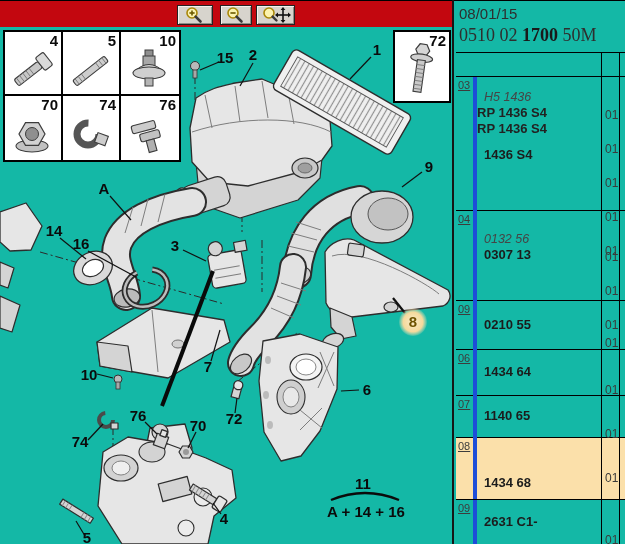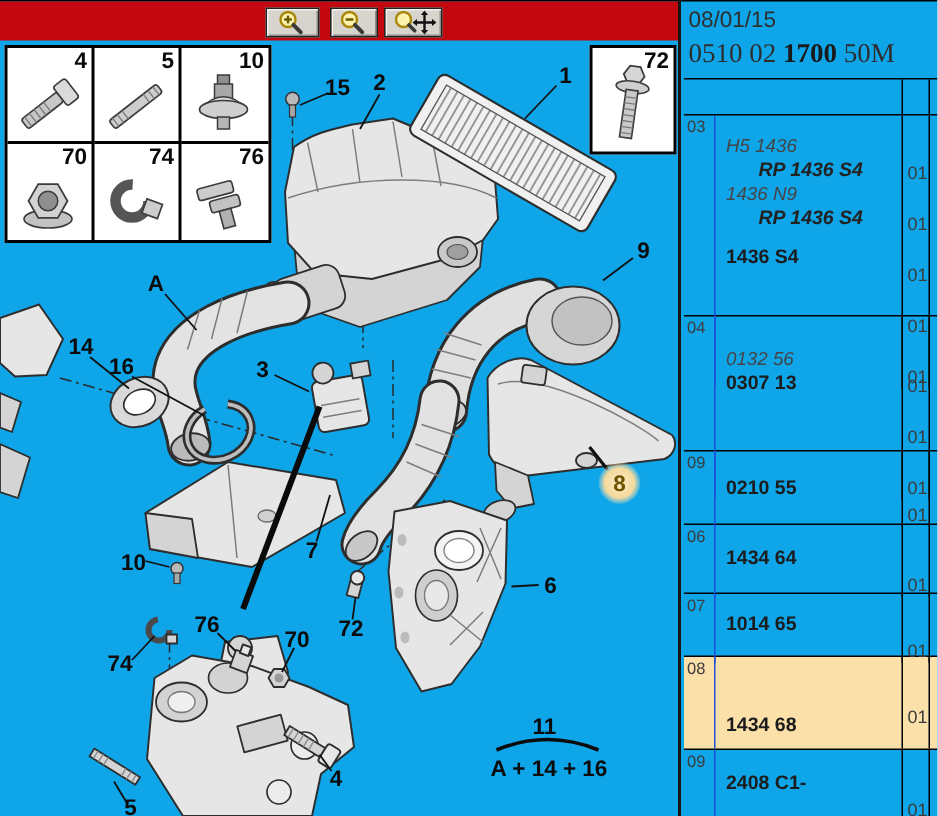--- a/index.html
+++ b/index.html
@@ -1,44 +1,44 @@
 <!DOCTYPE html>
 <html style="--toolbar-red: #c3070f; --row-hl: #fbe0aa; --badge-text: #6e5200;"><head>
 <meta charset="utf-8">
 <style>
   html,body{margin:0;padding:0;background:#fff;}
-  .screen{position:relative;width:625px;height:544px;background:#0ea5e9;overflow:hidden;
+  .screen{position:relative;width:625px;height:544px;background:#14b8a6;overflow:hidden;
           font-family:"Liberation Sans", sans-serif;color:#1d1d1d;}
   .topline{position:absolute;left:0;top:0;width:625px;height:1px;background:#000;}
   
   .toolbar{position:absolute;left:0;top:1px;width:452px;height:26px;background:var(--toolbar-red,#c3070f);}
   .tbtn{position:absolute;top:4px;height:20px;background:#d7d4cd;border:1px solid #222;
         box-shadow:inset 1px 1px 0 #f4f2ee, inset -1px -1px 0 #8f8c85;
         display:flex;align-items:center;justify-content:center;cursor:pointer;padding:0;}
   
   .vsep{position:absolute;left:452px;top:0;width:2px;height:544px;background:#161616;}
   .panel-date{position:absolute;left:459px;top:5px;font-size:15px;color:#2e2e2e;}
   .panel-ref{position:absolute;left:459px;top:25px;font-size:18px;color:#2e2e2e;white-space:pre;font-family:Liberation Serif, serif;}
   .panel-ref .b{font-weight:bold;color:#1a1a1a;}
   
   .ptable{position:absolute;left:456px;top:52px;width:169px;height:492px;}
   .tstrip{position:relative;height:23px;border-top:1px solid #000;border-bottom:1px solid #000;}
   .tstrip .v1{position:absolute;left:145px;top:0;width:1px;height:100%;background:#000;}
   .tstrip .v2{position:absolute;left:163px;top:0;width:1px;height:100%;background:#000;}
   .tsec{display:grid;grid-template-columns:21px 124px 18px 1fr;border-bottom:1px solid #000;box-sizing:border-box;}
   .tsec.hl{background:var(--row-hl,#fbe0aa);}
   .tsec.tail{border-bottom:none;}
-  .tnum{border-right:1px solid #1d4ed8;font-size:11px;color:#3c3c3c;padding:2px 0 0 2px;box-sizing:border-box;}
+  .tnum{border-right:4px solid #1d4ed8;font-size:11px;color:#3c3c3c;padding:2px 0 0 2px;box-sizing:border-box;text-decoration:underline;}
   .tdesc{overflow:hidden;}
   .tqty{border-left:1px solid #000;font-size:12px;color:#3a3a3a;box-sizing:border-box;}
   .textra{border-left:1px solid #000;}
   .tline{height:16px;line-height:16px;font-size:13px;padding-left:7px;white-space:nowrap;color:#222;}
   .tline.italic{font-style:italic;font-weight:normal;font-size:12.5px;color:#454545;}
   .tline.bold{font-weight:bold;color:#1c1c1c;}
-  .tline.bold-italic{font-style:italic;font-weight:bold;text-align:center;padding-left:0;padding-right:0;margin-right:-3px;color:#222;}
+  .tline.bold-italic{font-weight:bold;text-align:left;padding-left:0;padding-right:0;margin-right:-3px;color:#222;}
   .tline.gap{margin-top:10px;}
   .tqty .tline{padding-left:3px;font-size:12px;font-weight:normal;font-style:normal;text-align:left;color:#3a3a3a;margin-top:18px;}
   
   .inset-grid{position:absolute;left:3px;top:30px;width:174px;height:128px;border:2px solid #000;
               display:grid;grid-template-columns:1fr 1fr 1fr;grid-template-rows:1fr 1fr;background:#fff;}
   .icell{position:relative;border-right:2px solid #000;border-bottom:2px solid #000;}
   .icell:nth-child(3n){border-right:none;}
   .icell:nth-child(n+4){border-bottom:none;}
   .icell .num{position:absolute;top:0;right:3px;font-weight:bold;font-size:15px;color:#0a0a0a;}
   .icell svg{position:absolute;left:1px;bottom:2px;}
@@ -103,21 +103,20 @@
     <div class="tstrip">
         <span class="v1"></span>
         <span class="v2"></span>
       </div>
     <div>
         <div class="tsec" style="height: 134px;">
           <div class="tnum">03</div>
           <div class="tdesc" style="padding-top: 12px;">
             <div class="tline italic">H5 1436</div>
             <div class="tline bold-italic">RP 1436 S4</div>
-            <div class="tline italic">1436 N9</div>
             <div class="tline bold-italic">RP 1436 S4</div>
             <div class="tline bold gap">1436 S4</div>
           </div>
           <div class="tqty" style="padding-top: 12px;">
             <div class="tline">01</div>
             <div class="tline">01</div>
             <div class="tline">01</div>
             <div class="tline">01</div>
             <div class="tline gap">01</div>
           </div>
@@ -152,41 +151,41 @@
             <div class="tline bold">1434 64</div>
           </div>
           <div class="tqty" style="padding-top: 14px;">
             <div class="tline">01</div>
           </div>
           <div class="textra"></div>
         </div>
         <div class="tsec" style="height: 42px;">
           <div class="tnum">07</div>
           <div class="tdesc" style="padding-top: 12px;">
-            <div class="tline bold">1014 65</div>
+            <div class="tline bold">1140 65</div>
           </div>
           <div class="tqty" style="padding-top: 12px;">
             <div class="tline">01</div>
           </div>
           <div class="textra"></div>
         </div>
         <div class="tsec hl" style="height: 62px;">
           <div class="tnum">08</div>
           <div class="tdesc" style="padding-top: 14px; margin-top: 23px;">
             <div class="tline bold">1434 68</div>
           </div>
           <div class="tqty" style="padding-top: 14px;">
             <div class="tline">01</div>
           </div>
           <div class="textra"></div>
         </div>
         <div class="tsec" style="height: 48px;">
           <div class="tnum">09</div>
           <div class="tdesc" style="padding-top: 14px;">
-            <div class="tline bold">2408 C1-</div>
+            <div class="tline bold">2631 C1-</div>
           </div>
           <div class="tqty" style="padding-top: 14px;">
             <div class="tline">01</div>
           </div>
           <div class="textra"></div>
         </div>
         <div class="tsec tail" style="height: 16px;">
           <div class="tnum"></div>
           <div class="tdesc"></div>
           <div class="tqty"></div>

